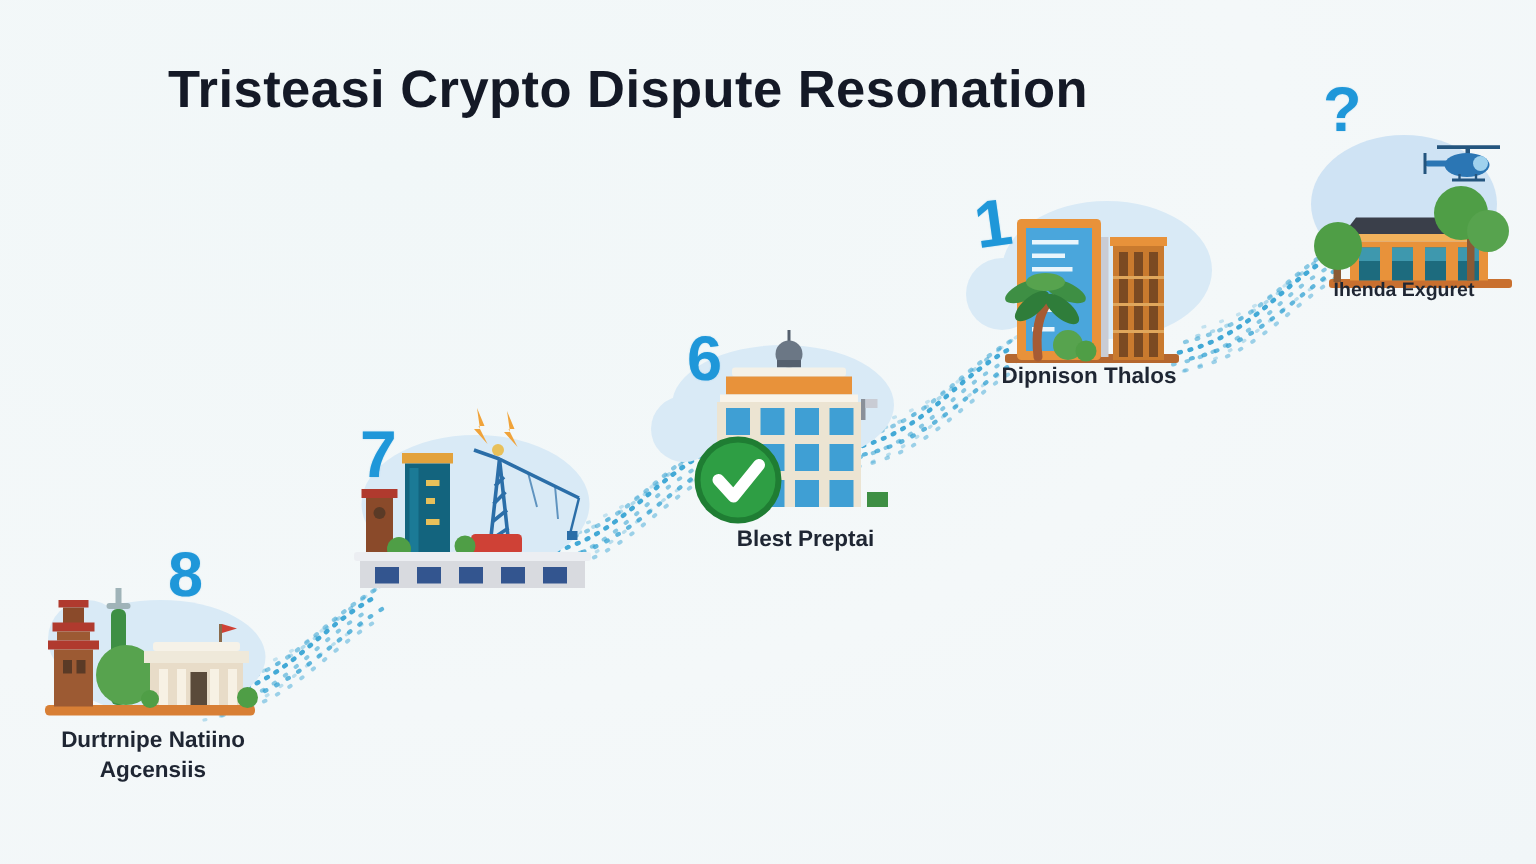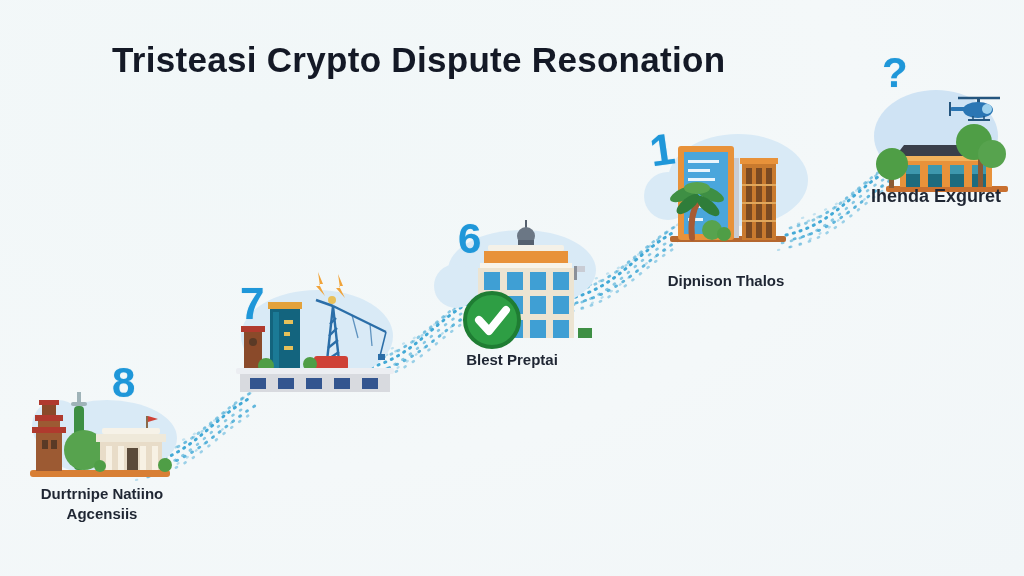--- a/index.html
+++ b/index.html
@@ -160,21 +160,21 @@
       <rect x="134" y="54" width="3" height="14" fill="#8a9099"></rect>
       <rect x="137" y="54" width="8" height="6" fill="#c9ccd4"></rect>
       <rect x="138" y="116" width="14" height="10" fill="#3e8f44"></rect>
     </g>
     <g>
       <circle cx="52" cy="108" r="27" fill="#2e9e44" stroke="#1f7d33" stroke-width="4"></circle>
       <path d="M39,108 L49,119 L66,98" fill="none" stroke="#ffffff" stroke-width="8" stroke-linecap="round" stroke-linejoin="round"></path>
     </g>
   </svg>
   <div class="marker" style="left:458px;top:218px;font-size:42px;">6</div>
-  <div class="label" style="left:437px;top:350px;width:150px;">Blest Preptai</div>
+  <div class="label" style="left:462px;top:350px;width:150px;">Blest Preptai</div>
 
   <svg class="step-svg" style="left:640px;top:118px;" width="170" height="140" viewBox="0 0 170 140">
     <g>
       <ellipse cx="98" cy="62" rx="70" ry="46" fill="#d9eaf6"></ellipse>
       <circle cx="28" cy="78" r="24" fill="#d9eaf6"></circle>
     </g>
     <rect x="30" y="118" width="116" height="6" rx="2" fill="#b5672f"></rect>
     <g>
       <rect x="100" y="40" width="38" height="6" fill="#e8923a"></rect>
       <rect x="102" y="46" width="34" height="76" fill="#c97a2e"></rect>
@@ -202,21 +202,21 @@
       <ellipse cx="44" cy="76" rx="15" ry="6" fill="#3e8f44" transform="rotate(-24 44 76)"></ellipse>
       <ellipse cx="70" cy="76" rx="15" ry="6" fill="#3e8f44" transform="rotate(24 70 76)"></ellipse>
       <ellipse cx="48" cy="86" rx="14" ry="6" fill="#2f7d3a" transform="rotate(-40 48 86)"></ellipse>
       <ellipse cx="68" cy="88" rx="14" ry="6" fill="#2f7d3a" transform="rotate(40 68 88)"></ellipse>
       <ellipse cx="57" cy="70" rx="13" ry="6" fill="#57a34e"></ellipse>
       <circle cx="72" cy="112" r="10" fill="#57a34e"></circle>
       <circle cx="84" cy="116" r="7" fill="#4f9e46"></circle>
     </g>
   </svg>
   <div class="marker" style="left:650px;top:128px;font-size:44px;transform:rotate(-8deg);">1</div>
-  <div class="label" style="left:642px;top:271px;width:168px;">Dipnison Thalos</div>
+  <div class="label" style="left:642px;top:241px;width:168px;">Dipnison Thalos</div>
 
   <svg class="step-svg" style="left:856px;top:58px;" width="160" height="140" viewBox="0 0 160 140">
     <ellipse cx="80" cy="78" rx="62" ry="46" fill="#cfe3f4"></ellipse>
     <g>
       <line x1="102" y1="40" x2="144" y2="40" stroke="#24557e" stroke-width="2.5"></line>
       <rect x="121" y="40" width="3" height="6" fill="#24557e"></rect>
       <ellipse cx="122" cy="52" rx="15" ry="8" fill="#2b76b4"></ellipse>
       <circle cx="131" cy="51" r="5" fill="#9fd2ee"></circle>
       <rect x="94" y="49" width="16" height="4" rx="2" fill="#2b76b4"></rect>
       <line x1="94" y1="44" x2="94" y2="58" stroke="#24557e" stroke-width="2"></line>
@@ -240,15 +240,15 @@
     </g>
     <g>
       <rect x="33" y="116" width="5" height="14" fill="#8a5a35"></rect>
       <circle cx="36" cy="106" r="16" fill="#4f9e46"></circle>
       <rect x="122" y="98" width="5" height="31" fill="#8a5a35"></rect>
       <circle cx="118" cy="84" r="18" fill="#4f9e46"></circle>
       <circle cx="136" cy="96" r="14" fill="#57a34e"></circle>
     </g>
   </svg>
   <div class="marker" style="left:882px;top:52px;font-size:42px;">?</div>
-  <div class="label" style="left:852px;top:185px;width:168px;font-size:18px;text-align:center;">Ihenda Exguret</div>
+  <div class="label" style="left:852px;top:185px;width:168px;font-size:13px;text-align:center;">Ihenda Exguret</div>
 
 </div>
 
 </body></html>

